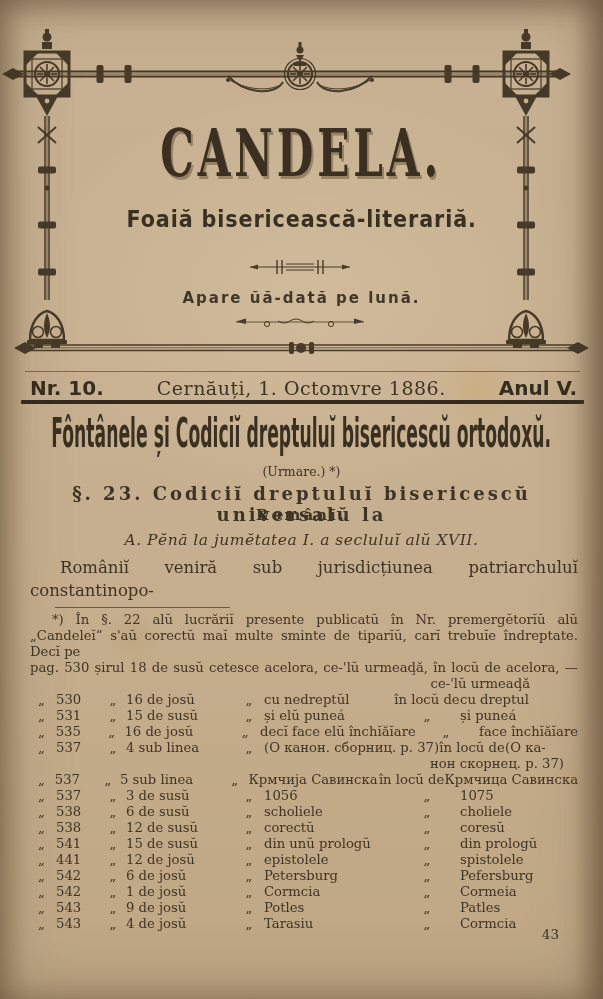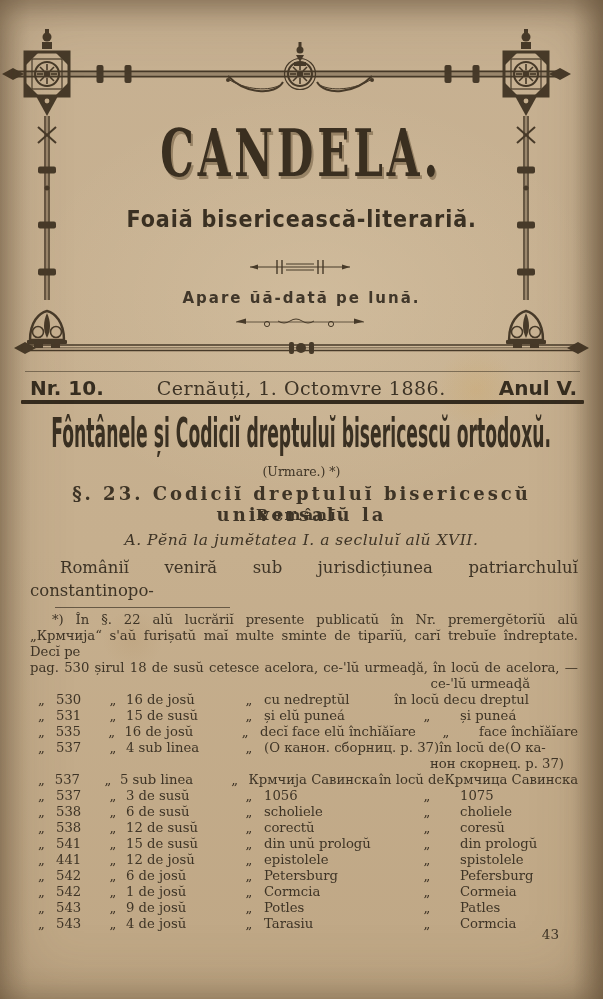--- a/index.html
+++ b/index.html
@@ -228,21 +228,21 @@
   <div class="abs ctr sec2">Românĭ.</div>
   <div class="abs ctr subsec">A. Pĕnă la jumĕtatea I. a secluluĭ alŭ XVII.</div>
 
   <div class="abs body-par">
     <div class="jl indent1">Româniĭ veniră sub jurisdicțiunea patriarchuluĭ constantinopo-</div>
   </div>
 
   <div class="abs fn-rule"></div>
   <div class="abs footnote">
     <div class="jl indent2">*) În §. 22 alŭ lucrăriĭ presente publicatŭ în Nr. premergĕtorĭŭ alŭ</div>
-    <div class="jl">„Крмчија“ s'aŭ furișatŭ maĭ multe sminte de tiparĭŭ, carĭ trebuĭe îndreptate.</div>
+    <div class="jl">„Candeleĭ“ s'aŭ corectŭ maĭ multe sminte de tiparĭŭ, carĭ trebuĭe îndreptate.</div>
     <div>Decĭ pe</div>
     <div class="jl">pag. 530 șirul 18 de susŭ cetesce acelora, ce-'lŭ urmeaḑă, în locŭ de acelora, —</div>
     <div class="intro-cont">ce-'lŭ urmeaḑă</div>
 
     <div class="erow">
       <span class="c-q">„</span>
         <span class="c-p">530</span>
         <span class="c-q2">„</span>
         <span class="c-l">16 de josŭ</span>
         <span class="c-q3">„</span>

